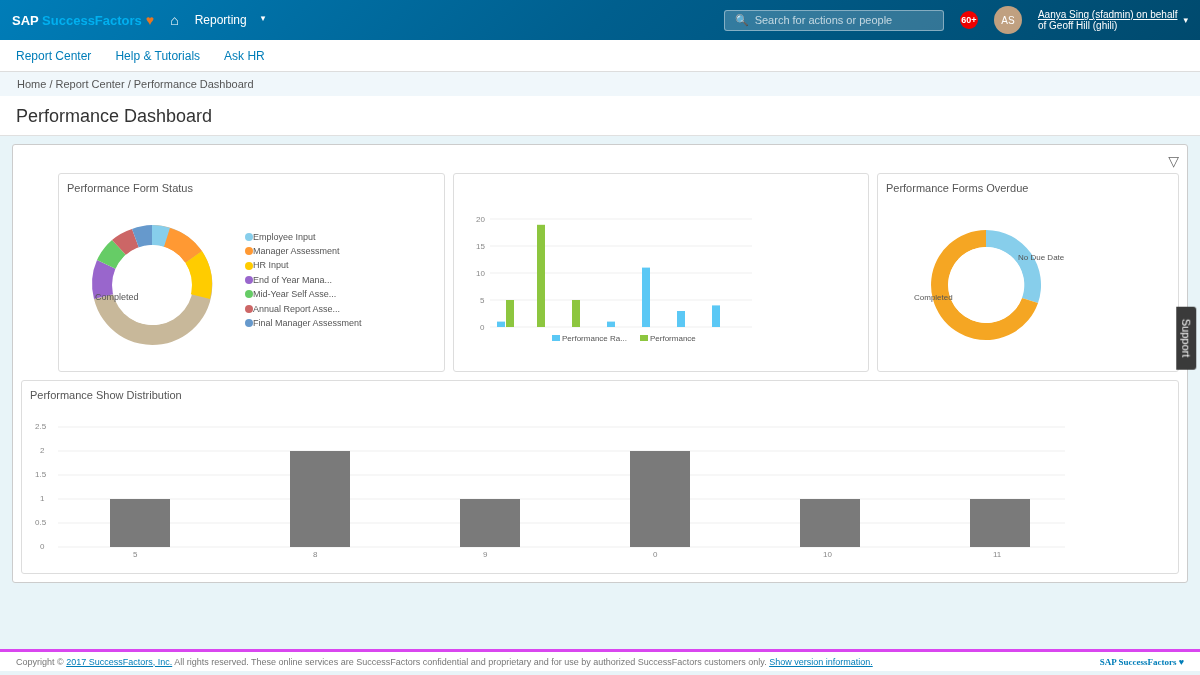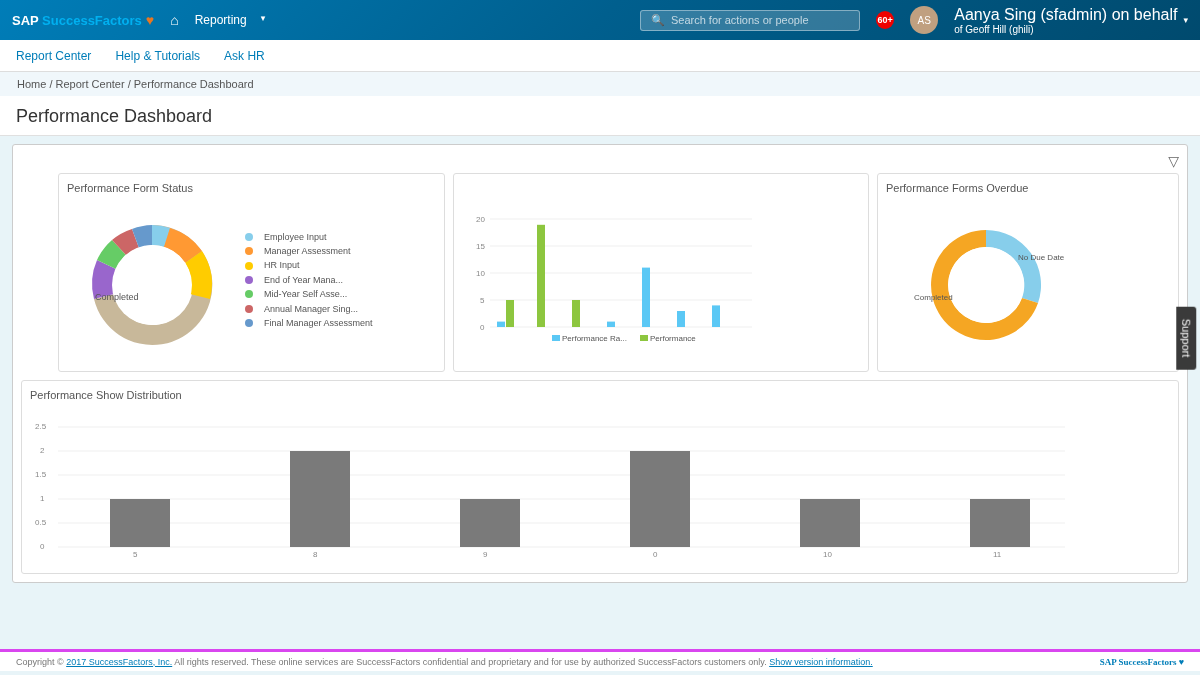--- a/index.html
+++ b/index.html
@@ -171,21 +171,21 @@
     }
 
     
     .donut-area {
       display: flex;
       align-items: center;
       gap: 8px;
     }
     .donut-svg { flex-shrink: 0; }
     .legend-area { font-size: 9px; color: #555; line-height: 1.6; }
-    .legend-item { display: flex; align-items: center; gap: 11px; }
+    .legend-item { display: flex; align-items: center; gap: 0; }
     .legend-dot { width: 8px; height: 8px; border-radius: 50%; flex-shrink: 0; }
 
     
     .bottom-chart-panel {
       border: 1px solid #ddd;
       border-radius: 3px;
       padding: 8px;
       background: #fff;
     }
 
@@ -223,21 +223,21 @@
   <div class="search-bar">
     <span>🔍</span>
     <input type="text" placeholder="Search for actions or people" style="">
   </div>
   <div class="notif-badge">
     <span>60+</span>
   </div>
   <div class="avatar">AS</div>
   <div class="avatar-area">
     <div>
-      <div style="font-size:16px;">Aanya Sing (sfadmin) on behalf</div>
+      <div style="font-size:10px;text-decoration:underline;">Aanya Sing (sfadmin) on behalf</div>
       <div style="font-size:10px;">of Geoff Hill (ghili)</div>
     </div>
     <span class="chevron">▾</span>
   </div>
 </div>
 
 <div class="sec-nav">
   <span class="sec-nav-item">Report Center</span>
   <span class="sec-nav-item">Help &amp; Tutorials</span>
   <span class="sec-nav-item">Ask HR</span>
@@ -303,21 +303,21 @@
             <div class="legend-item">
                 <div class="legend-dot" style="background:#9966cc;"></div>
                 <span>End of Year Mana...</span>
               </div>
             <div class="legend-item">
                 <div class="legend-dot" style="background:#66cc66;"></div>
                 <span>Mid-Year Self Asse...</span>
               </div>
             <div class="legend-item">
                 <div class="legend-dot" style="background:#cc6666;"></div>
-                <span>Annual Manager Sing...</span>
+                <span>Annual Report Asse...</span>
               </div>
             <div class="legend-item">
                 <div class="legend-dot" style="background:#6699cc;"></div>
                 <span>Final Manager Assessment</span>
               </div>
           </div>
         </div>
       </div>
 
       <div class="chart-panel rating-dist">

